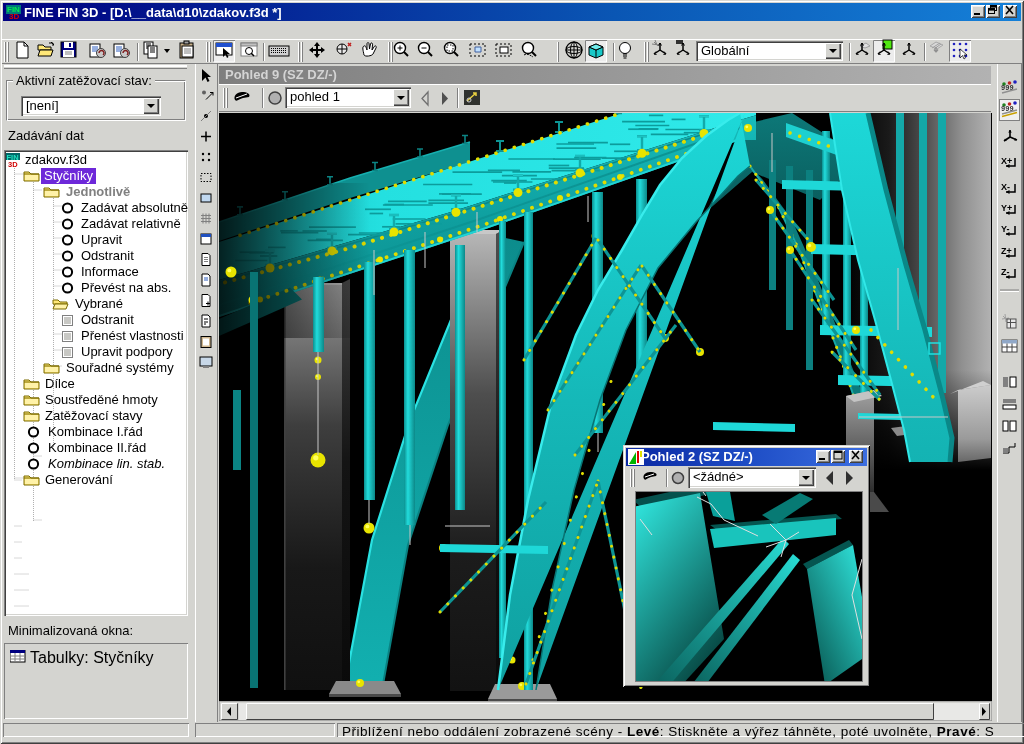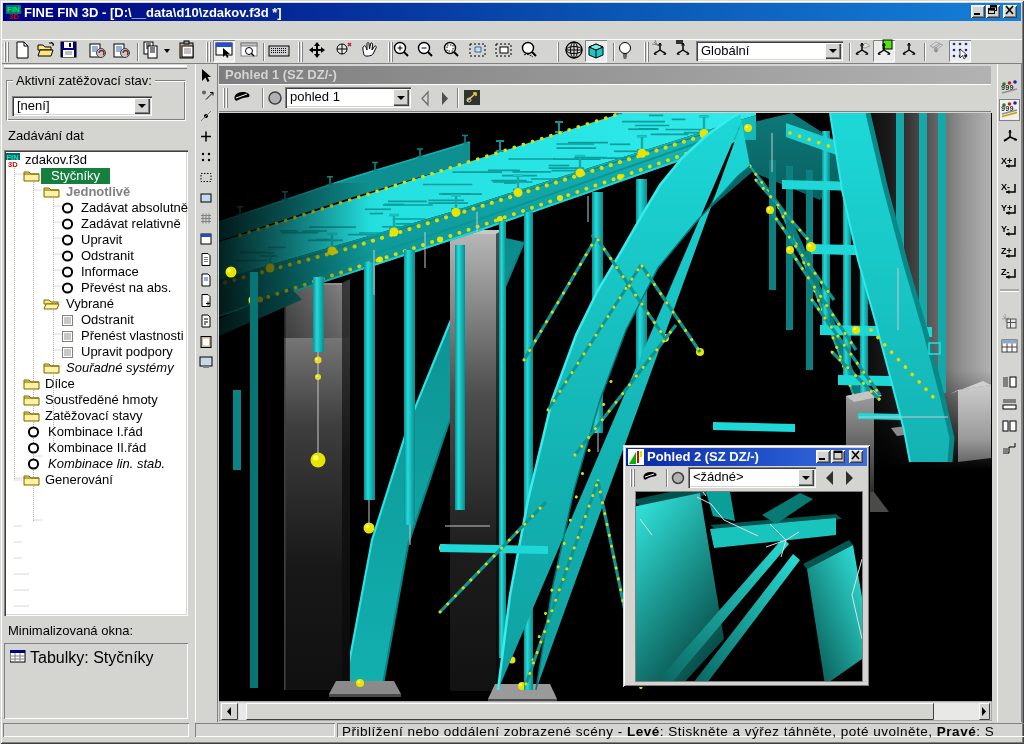--- a/index.html
+++ b/index.html
@@ -289,21 +289,21 @@
         <span style="position:absolute;left:5px;top:2px">Globální</span>
         <div class="cbtn">
           <div class="arr" style="left:4px;top:6px"></div>
         </div>
       </div>
     </div>
   <div id="leftpanel" class="abs">
     <div class="abs grip" style="left:2px;top:1px;width:183px;height:4px"></div>
     <div id="groupbox">
         <div class="lbl">Aktivní zatěžovací stav:</div>
-      <div class="combo" style="left:5px;top:15px;width:140px;height:20px">
+      <div class="combo" style="left:14px;top:15px;width:140px;height:20px">
           <span style="position:absolute;left:5px;top:2px">[není]</span>
           <div class="cbtn">
             <div class="arr" style="left:4px;top:6px"></div>
           </div>
         </div>
     </div>
     <div class="abs" style="left:6px;top:64px;font-size:13px">Zadávání dat</div>
     <div id="tree">
       <svg class="abs" style="left:0;top:0" width="184" height="466">
         <g stroke="#b0b0b0" stroke-dasharray="1 1">
@@ -320,21 +320,21 @@
             <text x="2" y="13.5" font-size="7.5" font-weight="bold" fill="#d00000" font-family="Liberation Sans">3D</text>
           </svg>
           <span style="position:absolute;left:21px;top:0;">zdakov.f3d</span>
         </div>
       <div class="trow" style="left:0;top:18px;width:184px">
           <svg class="ticon" style="left:19px" width="17" height="14">
             <path d="M1 3 L6 3 L8 5 L16 5 L16 12 L1 12 Z" fill="#ffe878" stroke="#7a6a00"></path>
             <path d="M1 5 L16 5" stroke="#7a6a00"></path>
             <path d="M2 6 H15 V11 H2 Z" fill="#fff2a8"></path>
           </svg>
-          <span style="position:absolute;left:37px;top:0;background:#15803d;color:#fff;padding:0 10px">Styčníky</span>
+          <span style="position:absolute;left:37px;top:0;background:#6d28d9;color:#fff;padding:0 3px">Styčníky</span>
         </div>
       <div class="trow" style="left:0;top:34px;width:184px">
           <svg class="ticon" style="left:39px" width="17" height="14">
             <path d="M1 3 L6 3 L8 5 L16 5 L16 12 L1 12 Z" fill="#ffe878" stroke="#7a6a00"></path>
             <path d="M1 5 L16 5" stroke="#7a6a00"></path>
             <path d="M2 6 H15 V11 H2 Z" fill="#fff2a8"></path>
           </svg>
           <span style="position:absolute;left:62px;top:0;color:#808080;font-weight:bold">Jednotlivě</span>
         </div>
       <div class="trow" style="left:0;top:50px;width:184px">
@@ -366,21 +366,21 @@
             <circle cx="6.5" cy="6" r="4.6" fill="#fff" stroke="#000" stroke-width="2"></circle>
           </svg>
           <span style="position:absolute;left:77px;top:0;">Informace</span>
         </div>
       <div class="trow" style="left:0;top:130px;width:184px">
           <svg class="ticon" style="left:57px;top:2px" width="14" height="13">
             <circle cx="6.5" cy="6" r="4.6" fill="#fff" stroke="#000" stroke-width="2"></circle>
           </svg>
           <span style="position:absolute;left:77px;top:0;">Převést na abs.</span>
         </div>
-      <div class="trow" style="left:0;top:146px;width:184px">
+      <div class="trow" style="left:9px;top:146px;width:184px">
           <svg class="ticon" style="left:39px" width="17" height="14">
             <path d="M1 3 L6 3 L8 5 L15 5 L15 7 L1 7 Z" fill="#ffe878" stroke="#7a6a00"></path>
             <path d="M3 7 L16 7 L14 12 L1 12 Z" fill="#fff2a8" stroke="#7a6a00"></path>
           </svg>
           <span style="position:absolute;left:62px;top:0;">Vybrané</span>
         </div>
       <div class="trow" style="left:0;top:162px;width:184px">
           <svg class="ticon" style="left:57px;top:2px" width="14" height="13">
             <rect x="1.5" y="1.5" width="10" height="10" fill="#e8e8e4" stroke="#808080"></rect>
             <rect x="2.5" y="2.5" width="8" height="8" fill="#c8c8c4" stroke="#fff"></rect>
@@ -400,21 +400,21 @@
             <rect x="2.5" y="2.5" width="8" height="8" fill="#c8c8c4" stroke="#fff"></rect>
           </svg>
           <span style="position:absolute;left:77px;top:0;">Upravit podpory</span>
         </div>
       <div class="trow" style="left:0;top:210px;width:184px">
           <svg class="ticon" style="left:39px" width="17" height="14">
             <path d="M1 3 L6 3 L8 5 L16 5 L16 12 L1 12 Z" fill="#ffe878" stroke="#7a6a00"></path>
             <path d="M1 5 L16 5" stroke="#7a6a00"></path>
             <path d="M2 6 H15 V11 H2 Z" fill="#fff2a8"></path>
           </svg>
-          <span style="position:absolute;left:62px;top:0;font-style:italic;">Souřadné systémy</span>
+          <span style="position:absolute;left:62px;top:0;">Souřadné systémy</span>
         </div>
       <div class="trow" style="left:0;top:226px;width:184px">
           <svg class="ticon" style="left:19px" width="17" height="14">
             <path d="M1 3 L6 3 L8 5 L16 5 L16 12 L1 12 Z" fill="#ffe878" stroke="#7a6a00"></path>
             <path d="M1 5 L16 5" stroke="#7a6a00"></path>
             <path d="M2 6 H15 V11 H2 Z" fill="#fff2a8"></path>
           </svg>
           <span style="position:absolute;left:41px;top:0;">Dílce</span>
         </div>
       <div class="trow" style="left:0;top:242px;width:184px">
@@ -530,21 +530,21 @@
           <rect x="3" y="3" width="10" height="11" fill="#d0b890" stroke="#000"></rect>
           <rect x="5" y="5" width="6" height="7" fill="#fff"></rect>
         </g>
         <g transform="translate(3,290.0)">
           <rect x="2" y="3" width="12" height="9" fill="#c8d8e8" stroke="#000"></rect>
           <rect x="5" y="12" width="6" height="2" fill="#808080"></rect>
         </g>
       </svg>
     </div>
   <div id="mdiwin" class="abs">
-    <div id="p1title"><span style="margin-left:6px">Pohled 1 (SZ DZ/-)</span></div>
+    <div id="p1title"><span style="margin-left:6px">Pohled 9 (SZ DZ/-)</span></div>
     <div id="p1tools">
         <svg width="772" height="28" style="position:absolute;left:0;top:0">
           <rect x="0" y="0" width="772" height="28" fill="#d4d4d0"></rect>
           <path d="M0 0.5 H772" stroke="#fff"></path>
           <path d="M0 27.5 H772" stroke="#808080"></path>
           <path d="M4.5 4 V24 M7.5 4 V24" stroke="#fff"></path>
           <path d="M5.5 4 V24 M8.5 4 V24" stroke="#808080"></path>
           <g transform="translate(14,6)">
             <path d="M2 10 C0 6 4 2 9 2 C14 2 18 4 16 7 L10 8 C6 9 4 12 2 10 Z" fill="#000"></path>
             <path d="M3 8 L14 4" stroke="#fff"></path>
@@ -1044,21 +1044,21 @@
           <rect x="2" y="8" width="5" height="5" fill="#808080"></rect>
         </g>
       </svg>
     </div>
   <div id="pohled2" class="abs">
     <div id="p2title"><svg class="abs" style="left:2px;top:1px" width="16" height="16">
           <rect x="0" y="0" width="16" height="16" fill="#fff"></rect>
           <path d="M1 15 L8 3 L8 15 Z" fill="#00b400"></path>
           <path d="M9 2 L11 2 L11 14 L9 14 Z" fill="#e00000"></path>
           <path d="M12 2 L14 2 L14 8 L12 8 Z" fill="#e0e000"></path>
-        </svg><span style="margin-left:21px">Pohled 2 (SZ DZ/-)</span>
+        </svg><span style="margin-left:15px">Pohled 2 (SZ DZ/-)</span>
       <div class="tbtn" style="right:37px;top:2px"><svg width="12" height="11">
             <rect x="2" y="8" width="6" height="2" fill="#000"></rect>
           </svg></div>
       <div class="tbtn" style="right:22px;top:2px"><svg width="12" height="11">
             <rect x="2" y="1" width="8" height="8" fill="none" stroke="#000"></rect>
             <rect x="2" y="1" width="8" height="2" fill="#000"></rect>
           </svg></div>
       <div class="tbtn" style="right:4px;top:2px"><svg width="12" height="11">
             <path d="M2 1 L9 9 M9 1 L2 9" stroke="#000" stroke-width="1.6"></path>
           </svg></div>

